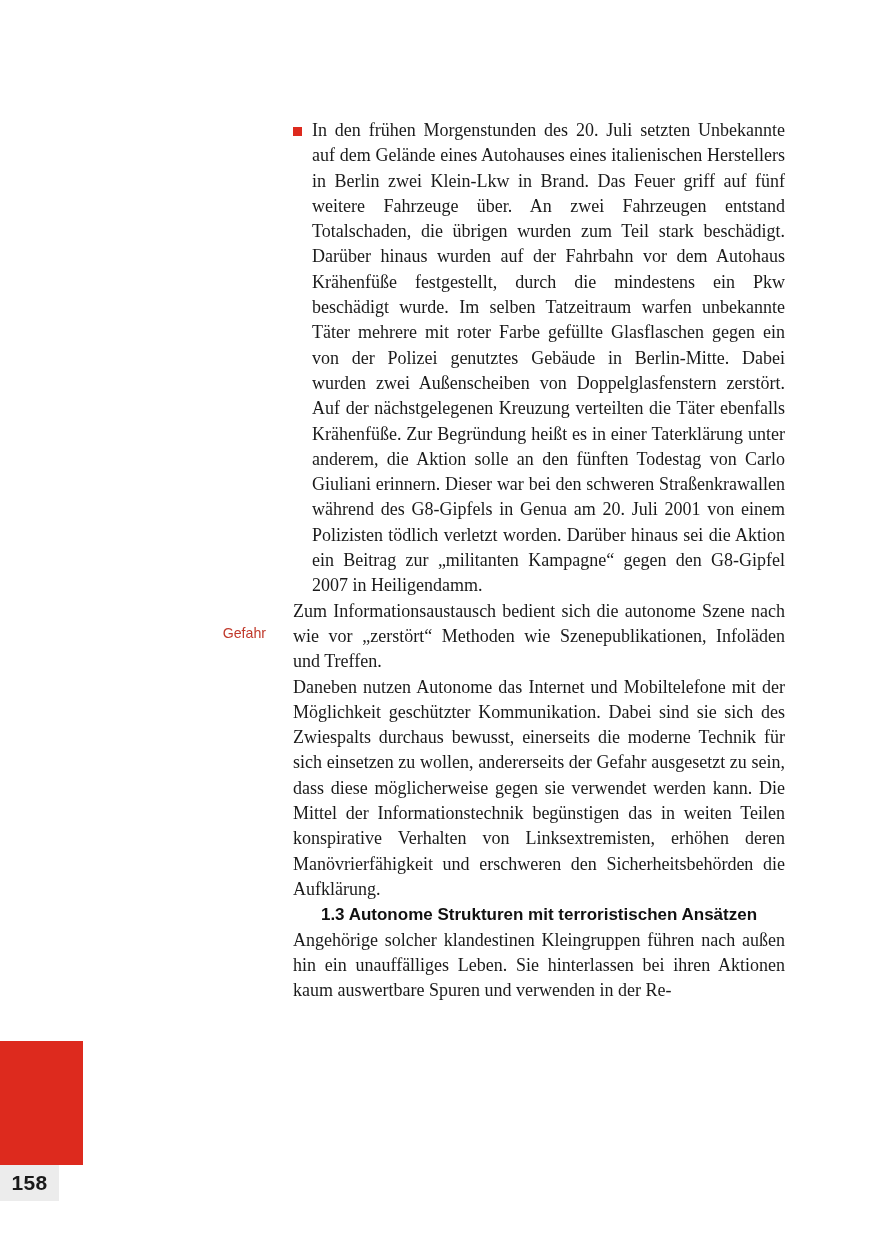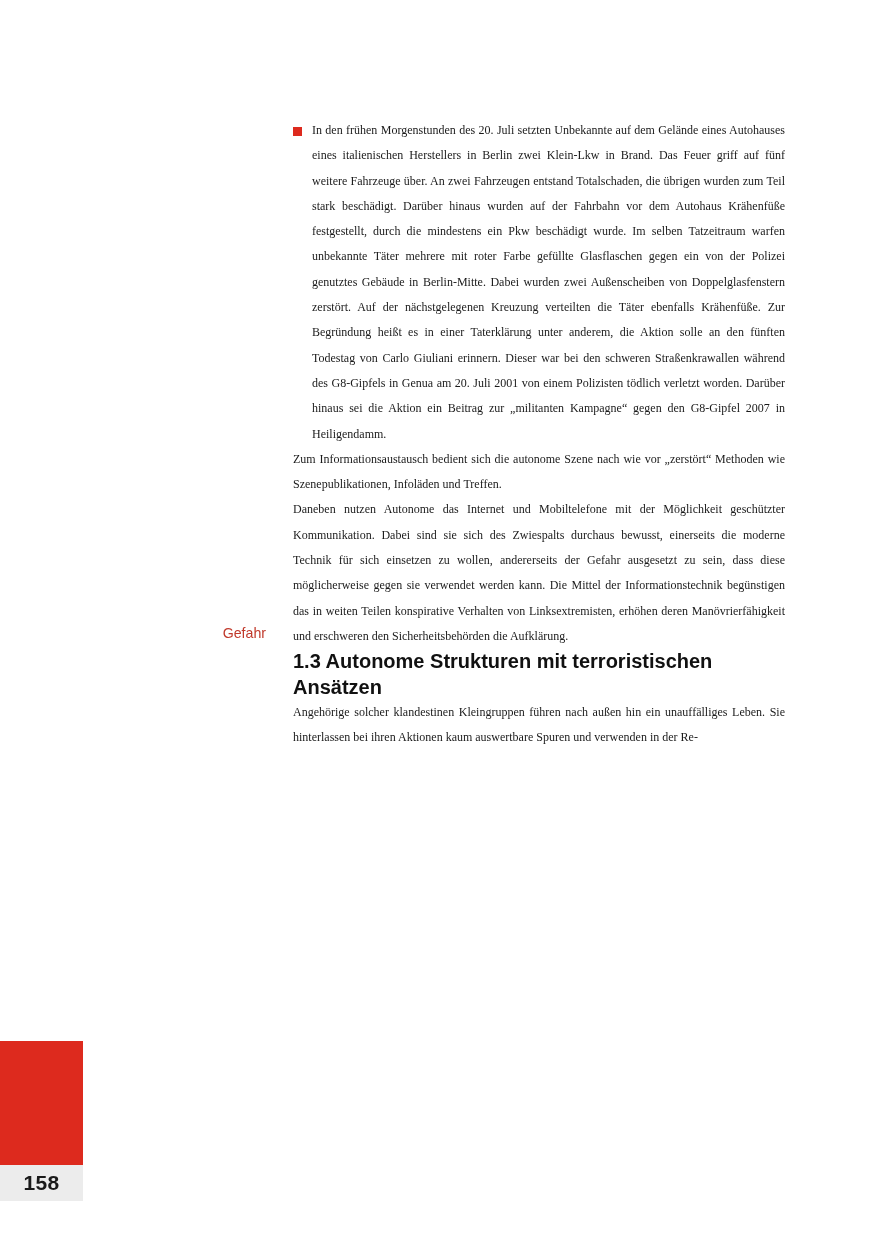--- a/index.html
+++ b/index.html
@@ -31,21 +31,21 @@
     left: 0;
     top: 1041px;
     width: 83px;
     height: 124px;
     background: #dd2a1e;
   }
   .folio-box {
     position: absolute;
     left: 0;
     top: 1165px;
-    width: 83px;
+    width: 59px;
     height: 36px;
     background: #ececec;
     display: flex;
     align-items: center;
     justify-content: center;
   }
   .folio-number {
     font-family: "Liberation Sans", sans-serif;
     font-weight: bold;
     font-size: 21px;
@@ -71,21 +71,21 @@
   
   .column {
     position: absolute;
     left: 293px;
     top: 118px;
     width: 492px;
   }
 
   p.body {
     margin: 0;
-    font-size: 12px;
+    font-size: 18px;
     line-height: 25.3px;
     text-align: justify;
     text-justify: inter-word;
     -webkit-hyphens: none;
     hyphens: none;
     color: #1a1a1a;
   }
 
   
   .bullet-item {
@@ -100,25 +100,25 @@
     width: 9px;
     height: 9px;
     background: #dd2a1e;
   }
 
   .gap-para { margin-top: 25.3px; }
 
   h2.section-heading {
     margin: 0;
     font-family: "Liberation Sans", sans-serif;
-    font-size: 20px;
+    font-size: 17px;
     font-weight: bold;
     line-height: 25.3px;
     color: #111111;
-    text-align: left;
+    text-align: center;
   }
 
   .heading-block { margin-top: 48px; }
   .after-heading { margin-top: 0px; }
 </style>
 </head>
 <body>
 
 <div class="page">
 

